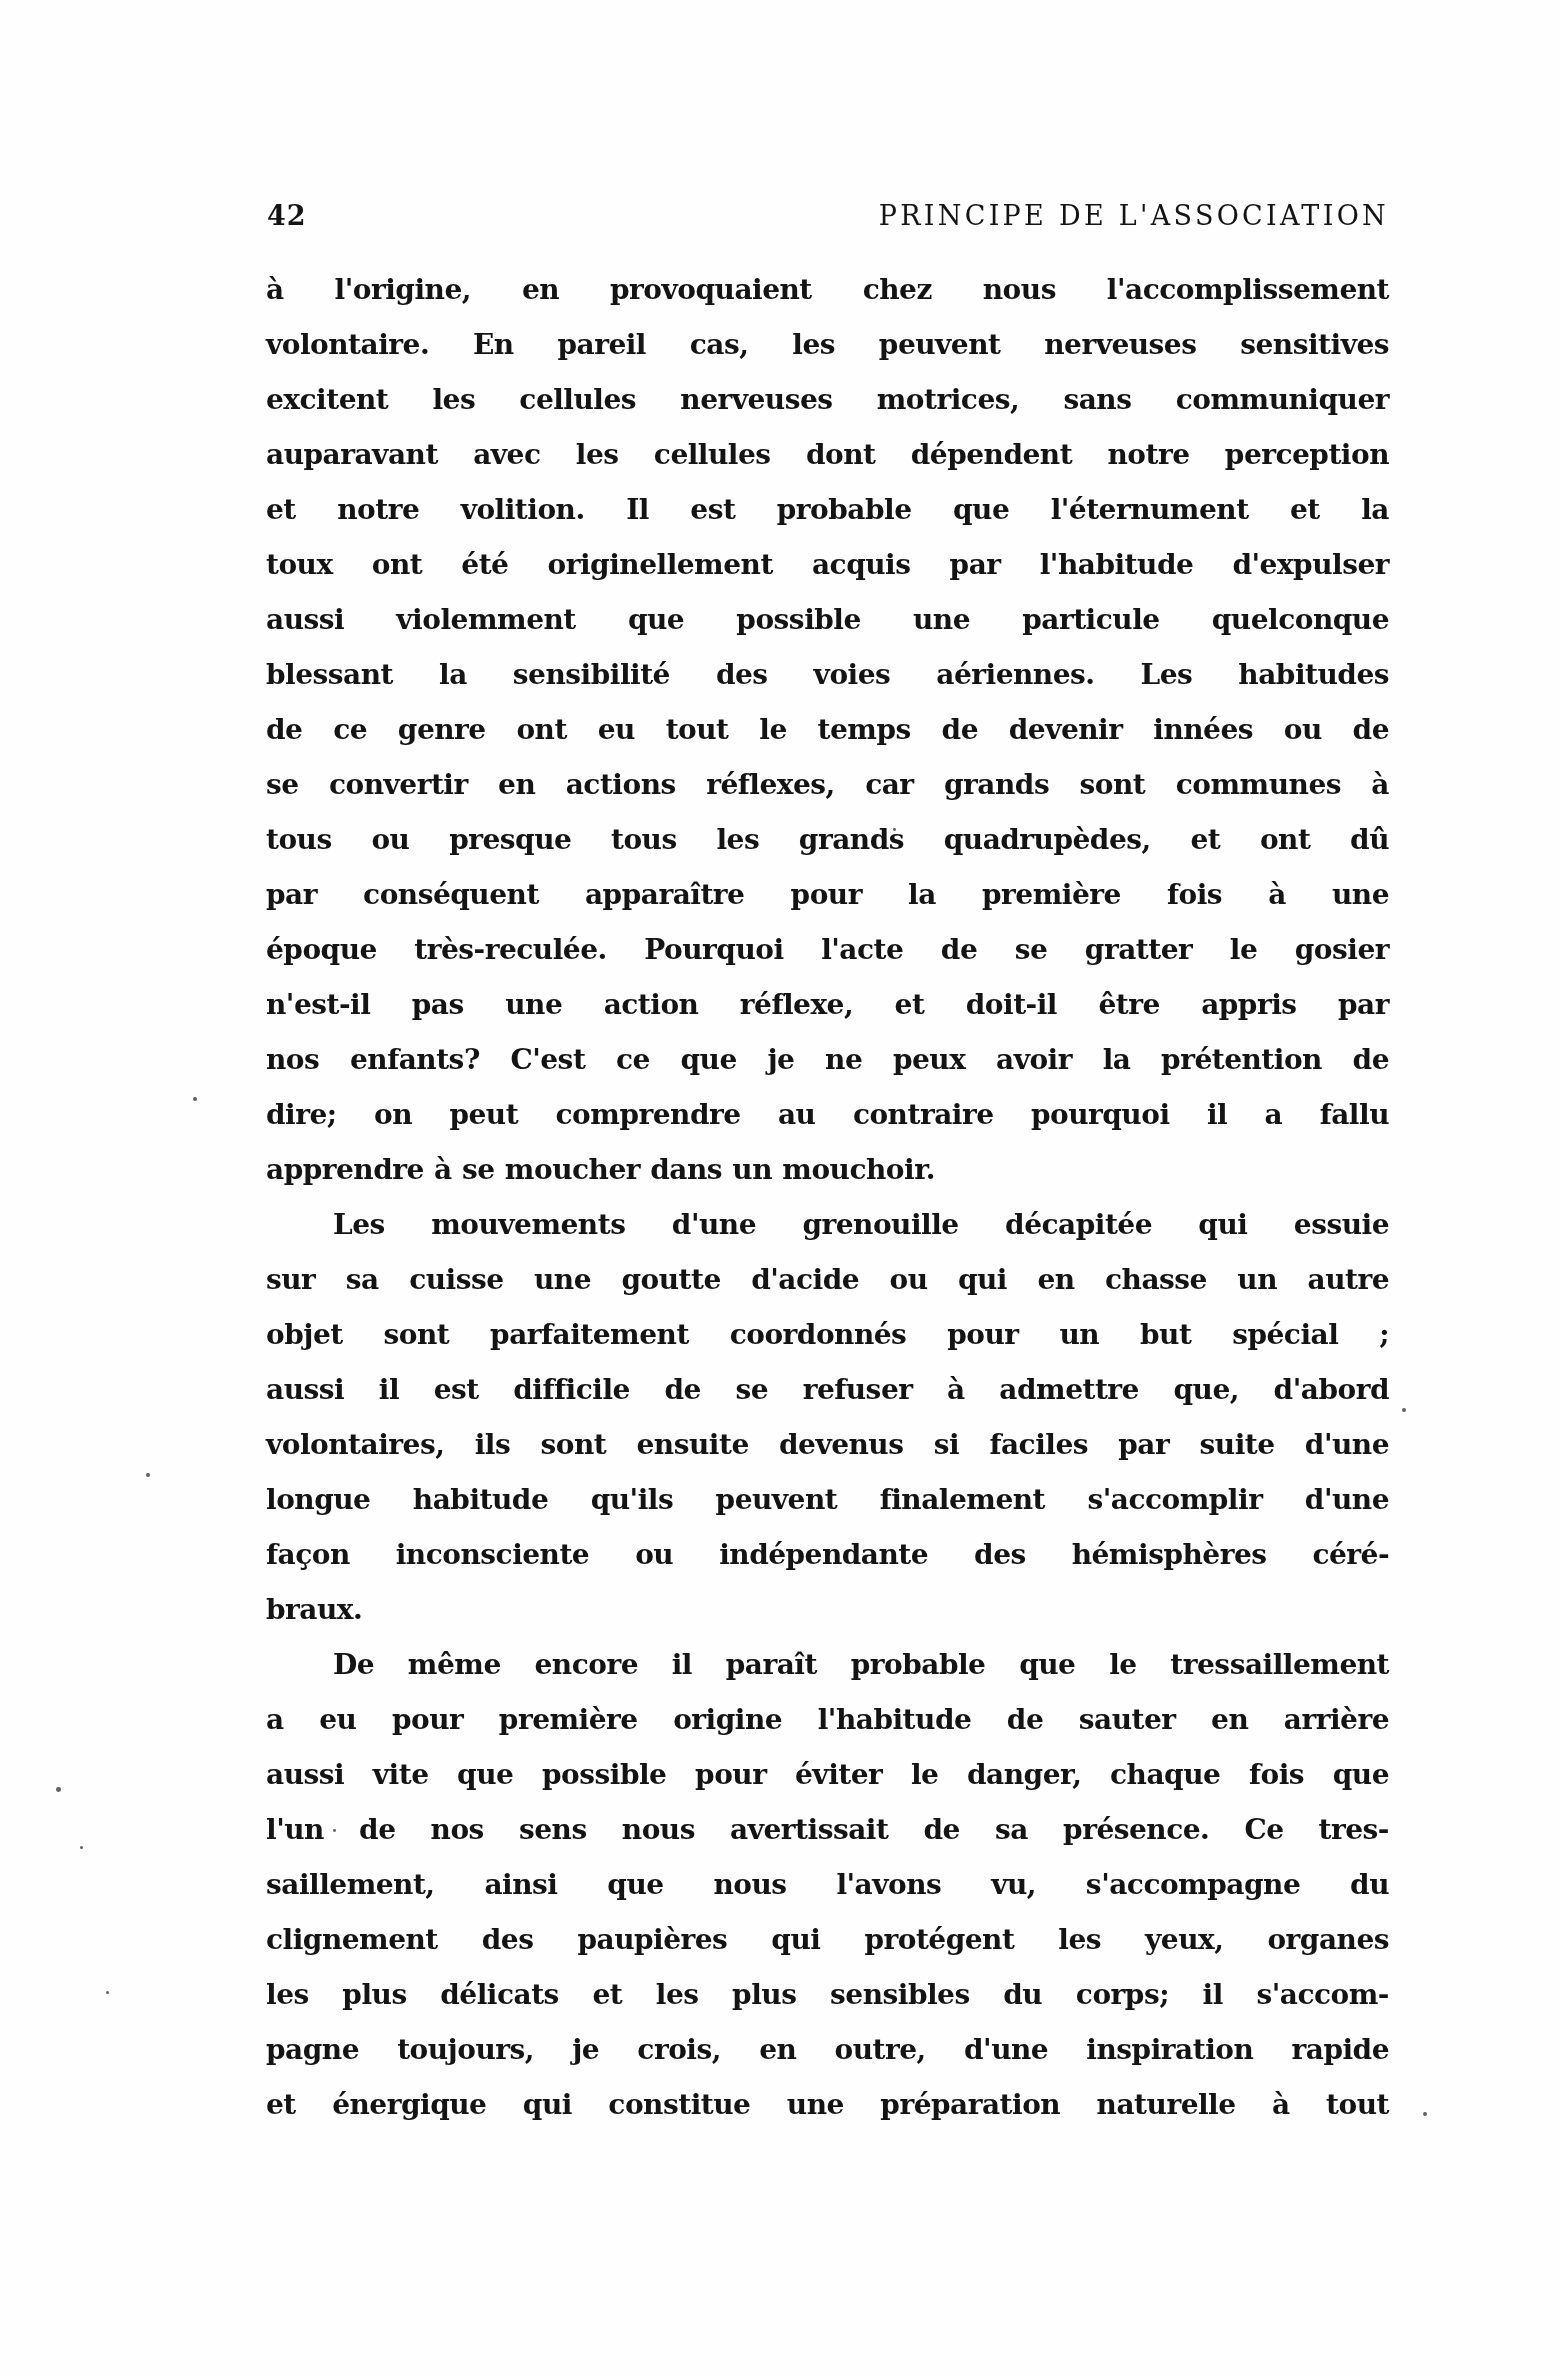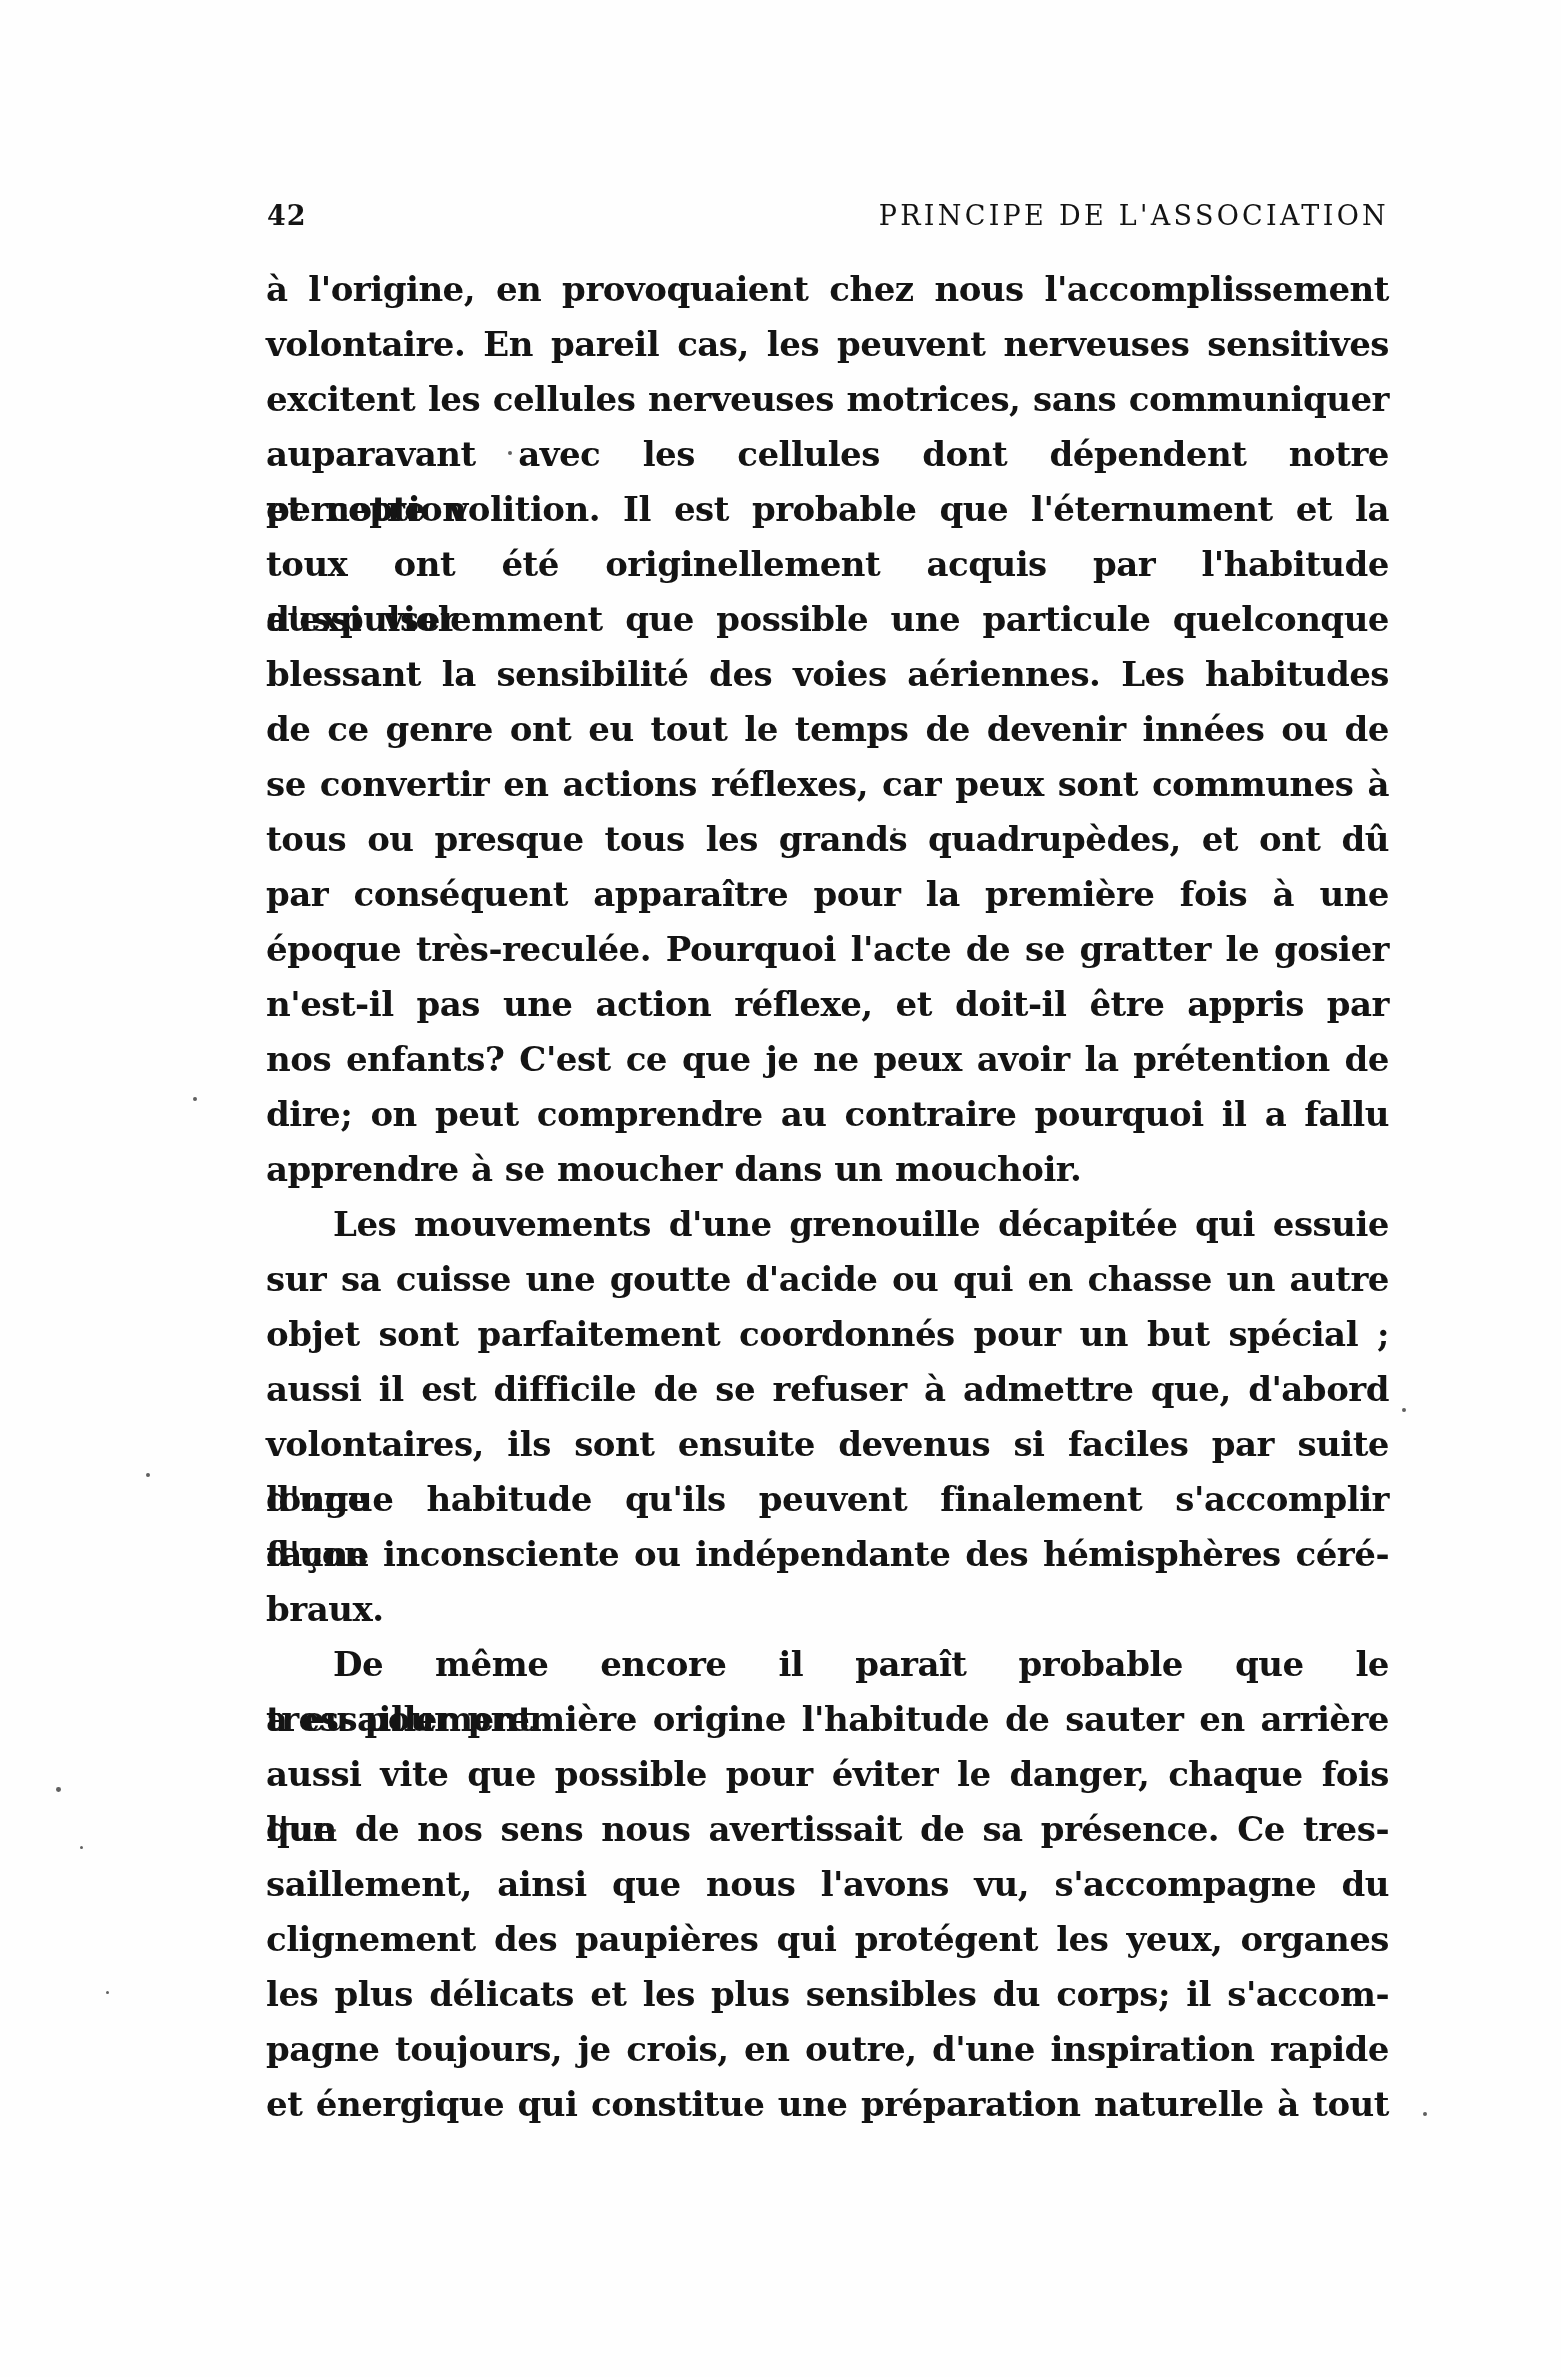--- a/index.html
+++ b/index.html
@@ -39,21 +39,21 @@
     font-weight: normal;
     letter-spacing: 3.3px;
     white-space: nowrap;
   }
   
   .text-block {
     position: absolute;
     left: 266px;
     top: 262px;
     width: 1123px;
-    font-size: 34px;
+    font-size: 28px;
     font-weight: bold;
     letter-spacing: -0.5px;
     line-height: 55px;
     word-spacing: 1px;
   }
   .line {
     text-align: justify;
     text-align-last: justify;
     height: 55px;
     overflow: visible;
@@ -82,21 +82,21 @@
   <div class="text-block">
       <div class="line jline">à l'origine, en provoquaient chez nous l'accomplissement</div>
       <div class="line jline">volontaire. En pareil cas, les peuvent nerveuses sensitives</div>
       <div class="line jline">excitent les cellules nerveuses motrices, sans communiquer</div>
       <div class="line jline">auparavant avec les cellules dont dépendent notre perception</div>
       <div class="line jline">et notre volition. Il est probable que l'éternument et la</div>
       <div class="line jline">toux ont été originellement acquis par l'habitude d'expulser</div>
       <div class="line jline">aussi violemment que possible une particule quelconque</div>
       <div class="line jline">blessant la sensibilité des voies aériennes. Les habitudes</div>
       <div class="line jline">de ce genre ont eu tout le temps de devenir innées ou de</div>
-      <div class="line jline">se convertir en actions réflexes, car peux sont communes à</div>
+      <div class="line jline">se convertir en actions réflexes, car grands sont communes à</div>
       <div class="line jline">tous ou presque tous les grands quadrupèdes, et ont dû</div>
       <div class="line jline">par conséquent apparaître pour la première fois à une</div>
       <div class="line jline">époque très-reculée. Pourquoi l'acte de se gratter le gosier</div>
       <div class="line jline">n'est-il pas une action réflexe, et doit-il être appris par</div>
       <div class="line jline">nos enfants? C'est ce que je ne peux avoir la prétention de</div>
       <div class="line jline">dire; on peut comprendre au contraire pourquoi il a fallu</div>
       <div class="line jline endline">apprendre à se moucher dans un mouchoir.</div>
       <div class="line jline indent">Les mouvements d'une grenouille décapitée qui essuie</div>
       <div class="line jline">sur sa cuisse une goutte d'acide ou qui en chasse un autre</div>
       <div class="line jline">objet sont parfaitement coordonnés pour un but spécial ;</div>

